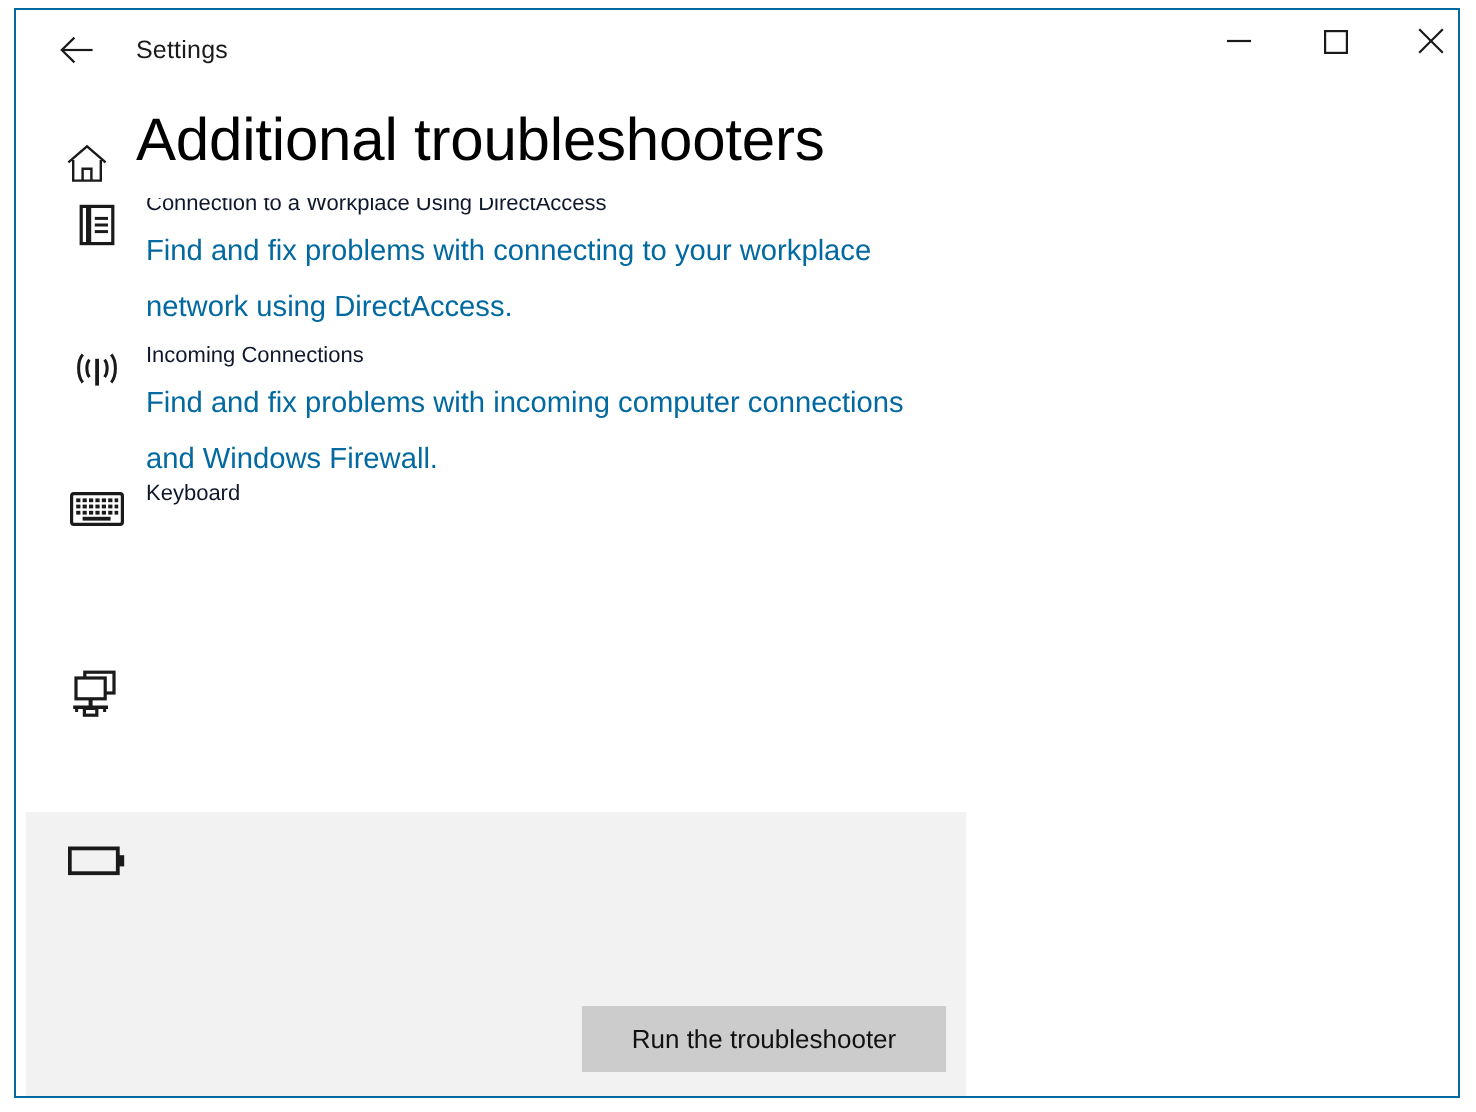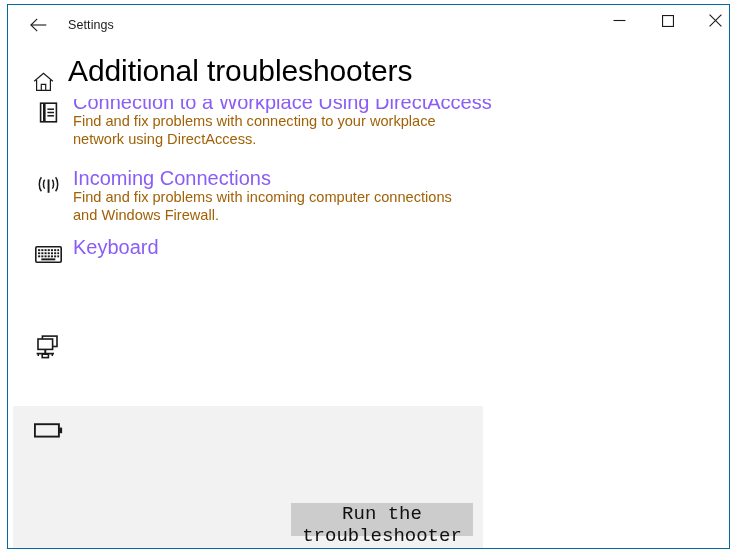--- a/index.html
+++ b/index.html
@@ -138,44 +138,44 @@
   }
   .item-icon svg { display: block; }
 
   .item-body {
     position: absolute;
     left: 60px;
     right: 8px;
   }
 
   .item-title {
-    font-size: 20px;
-    color: #8b5cf6;
+    font-size: 11px;
+    color: #0f172a;
     line-height: 19px;
     white-space: nowrap;
   }
 
   .item-desc {
     font-size: 14.6px;
-    color: #a16207;
-    line-height: 18px;
+    color: #0369a1;
+    line-height: 28px;
     max-width: 404px;
   }
 
   #run-button {
     position: absolute;
     left: 278px;
     top: 97px;
     width: 182px;
     height: 33px;
     background: #cccccc;
     border: none;
     color: #111111;
-    font-family: Liberation Mono, monospace;
-    font-size: 19px;
+    font-family: Liberation Sans, sans-serif;
+    font-size: 13px;
     padding: 0;
     cursor: default;
   }
 </style>
 </head>
 <body>
 
 <div id="window">
 
   <div id="titlebar">

